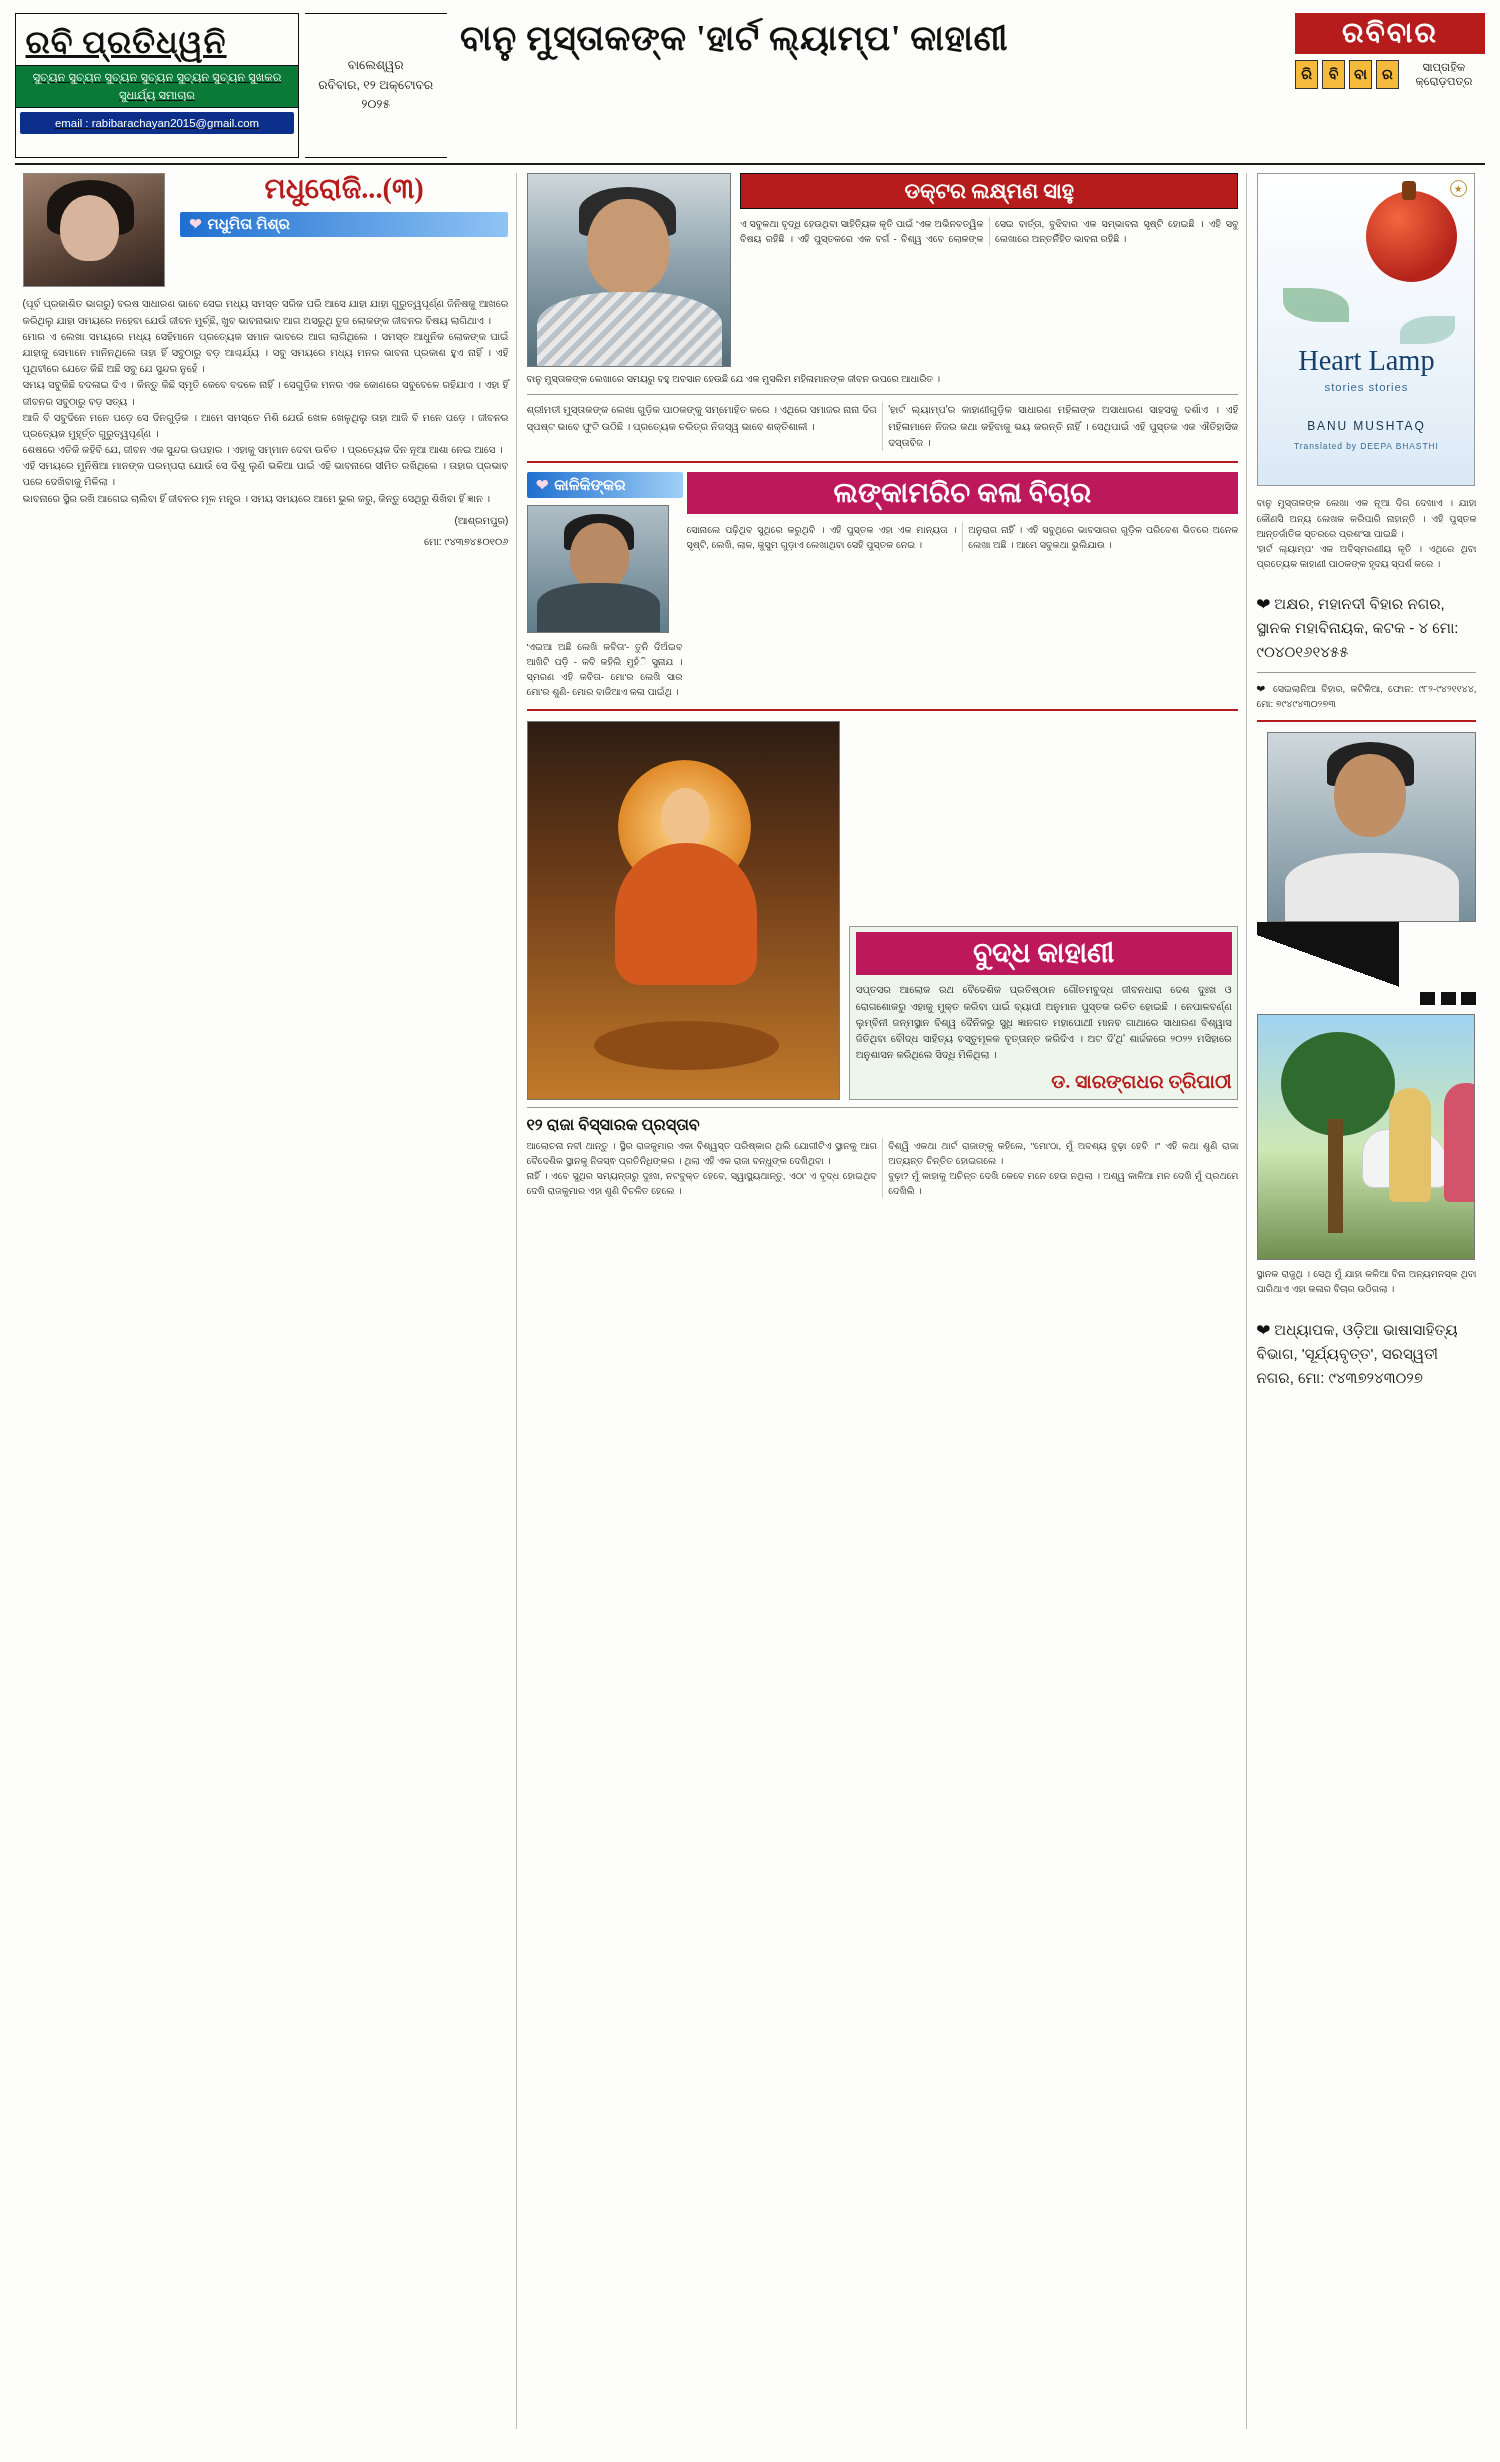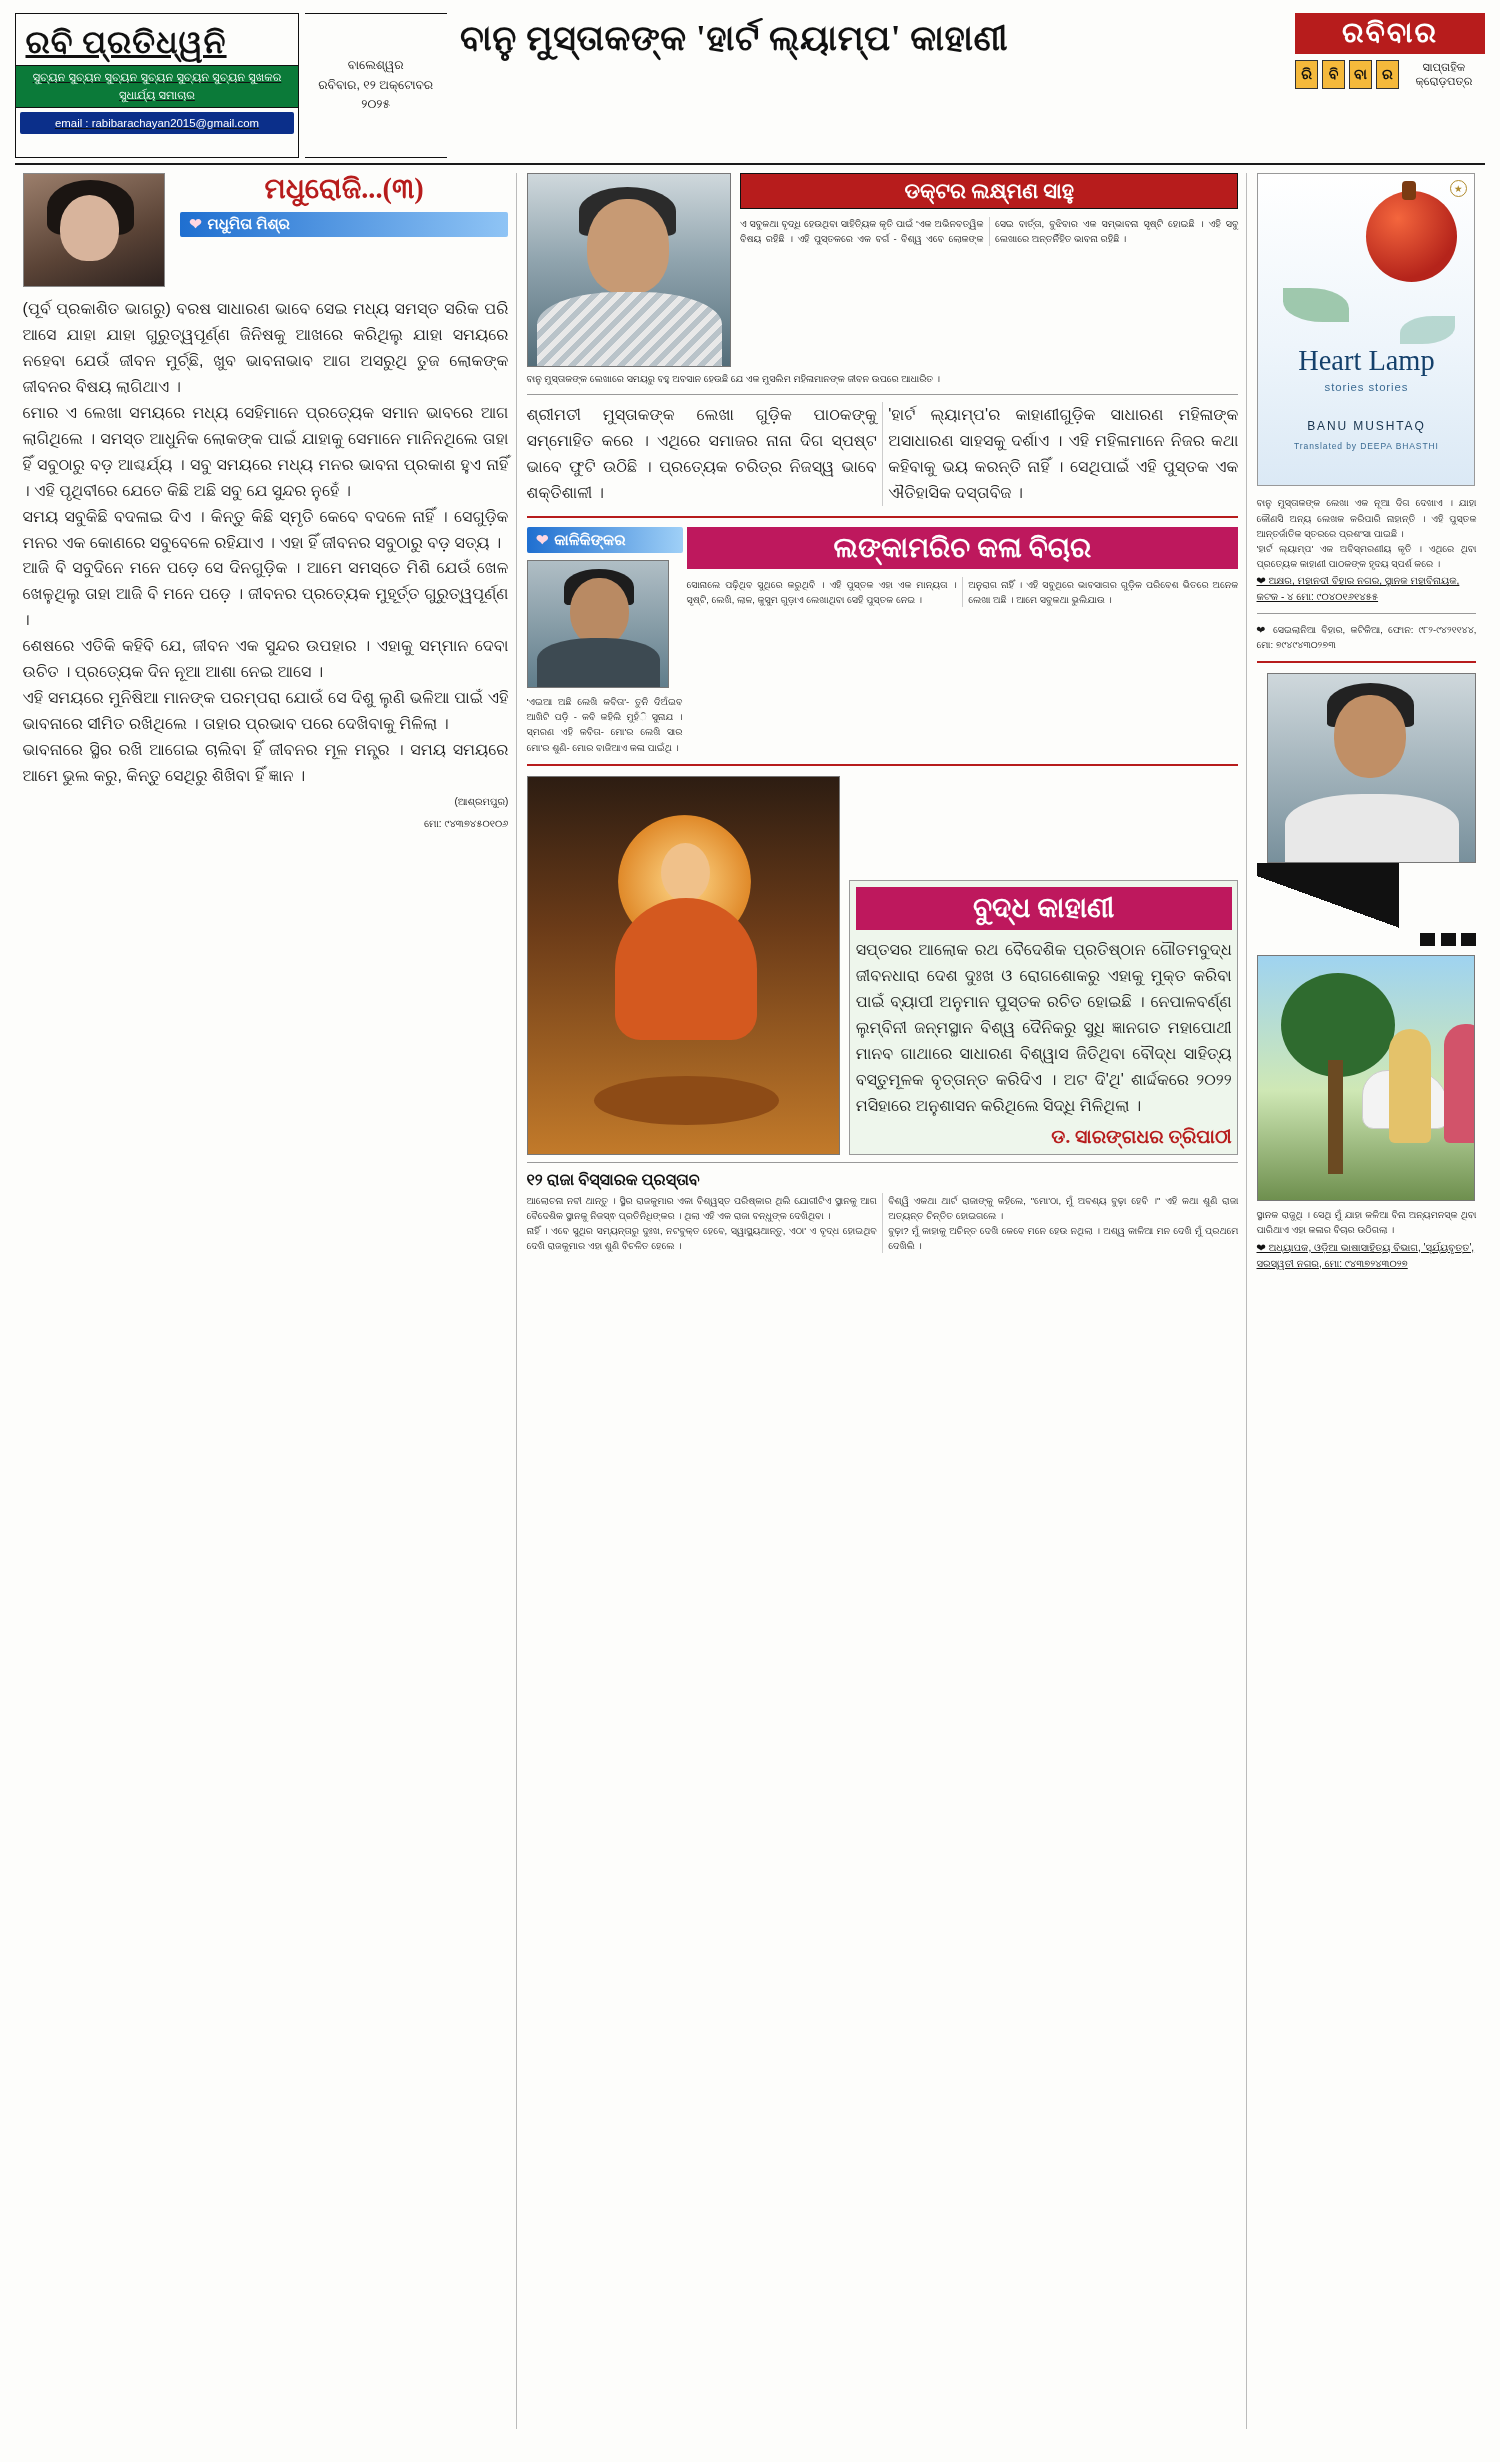--- a/index.html
+++ b/index.html
@@ -145,21 +145,21 @@
     text-align:center;
   }
   .author-bar {
     background:linear-gradient(90deg,#1f6fd0,#8fc4f5);
     color:#fff; font-size:15px; font-weight:bold;
     padding:3.8px 9.5px; margin:5.7px 0 7.6px 0;
     border-radius:1.9px;
   }
   .heart { color:#ffd7e2; margin-right:5.7px;}
   .bodytext {
-    font-size:16px;
+    font-size:10px;
     line-height:1.62;
     text-align:justify;
     color:#1a1a1a;
     word-break:break-word;
   }
   .bodytext.small { font-size:9.5px; line-height:1.6; }
   .sig { text-align:right; font-size:10px; margin-top:5.7px; line-height:1.6;}
 
   
   .mid-top { display:flex; gap:9.5px; }
@@ -301,21 +301,21 @@
   .blackdots{display:flex;gap:5.7px;justify-content:flex-end;margin-top:3.8px;}
   .blackdots span{width:15px;height:13.3px;background:#111;display:block;}
 
   .mini-head {
     font-family:"Liberation Serif", serif;
     font-weight:bold; font-size:16px; color:#111;
     margin:5.7px 0 3.8px 0;
   }
   .green-bg { background:#eef6ec; }
   .box { border:0.9px solid #999; padding:5.7px; }
-  .footer-sig{font-size:10px;line-height:1.6;margin-top:2px;text-decoration:underline;}
+  .footer-sig{font-size:15px;line-height:1.6;margin-top:21px;}
 </style>
 </head>
 <body>
 
 <div class="page">
 
   <div class="masthead">
     <div class="logo-box">
       <div class="logo-title">ରବି ପ୍ରତିଧ୍ୱନି</div>
       <div class="logo-sub">ସୁଚ୍ୟନ ସୁଚ୍ୟନ ସୁଚ୍ୟନ ସୁଚ୍ୟନ ସୁଚ୍ୟନ ସୁଚ୍ୟନ ସୁଖକର ସୁଧାର୍ଯ୍ୟ ସମାଚାର</div>

